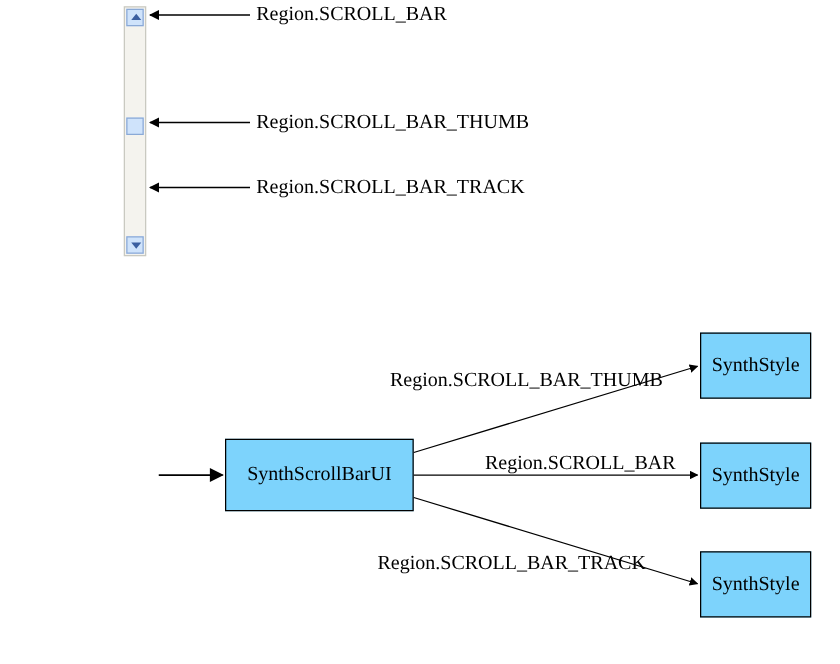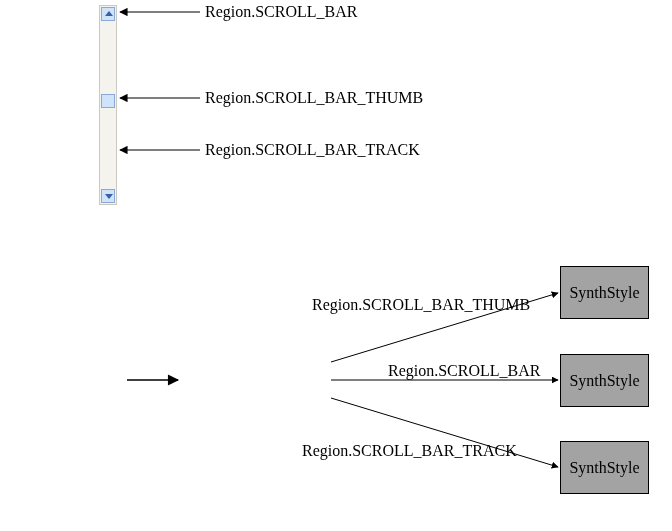--- a/index.html
+++ b/index.html
@@ -62,21 +62,21 @@
   
   .callout-label {
     position: absolute;
     font-size: 16px;
     white-space: nowrap;
   }
   
   .node {
     position: absolute;
     border: 1px solid #000;
-    background: #a3a3a3;
+    background: #7dd3fc;
     display: flex;
     align-items: center;
     justify-content: center;
     box-sizing: border-box;
     font-size: 16px;
     text-align: center;
     padding: 2px 6px;
   }
   
   .edge-label {
@@ -106,20 +106,21 @@
     <div class="sb-btn down">
       <div class="sb-arrow"></div>
     </div>
   </div>
 
   <div class="callout-label" style="left:205px; top:3px;">Region.SCROLL_BAR</div>
   <div class="callout-label" style="left:205px; top:89px;">Region.SCROLL_BAR_THUMB</div>
   <div class="callout-label" style="left:205px; top:141px;">Region.SCROLL_BAR_TRACK</div>
 
 
+  <div class="node" style="left:180px; top:351px; width:151px; height:58px;">SynthScrollBarUI</div>
 
   <div class="node" style="left:560px; top:266px; width:89px; height:53px;">SynthStyle</div>
 
   <div class="node" style="left:560px; top:354px; width:89px; height:53px;">SynthStyle</div>
 
   <div class="node" style="left:560px; top:441px; width:89px; height:53px;">SynthStyle</div>
 
   <div class="edge-label" style="left:312px; top:296px;">Region.SCROLL_BAR_THUMB</div>
   <div class="edge-label" style="left:388px; top:362px;">Region.SCROLL_BAR</div>
   <div class="edge-label" style="left:302px; top:442px;">Region.SCROLL_BAR_TRACK</div>

